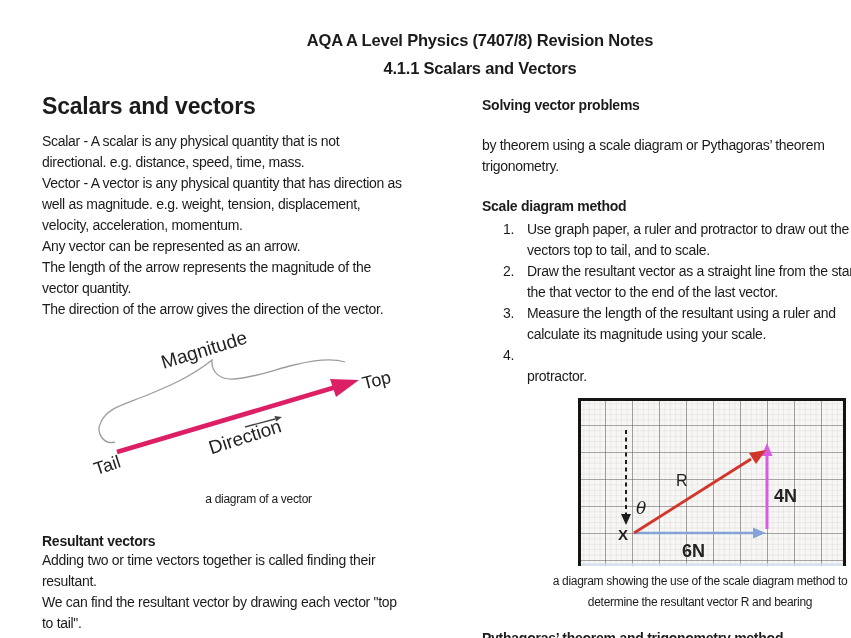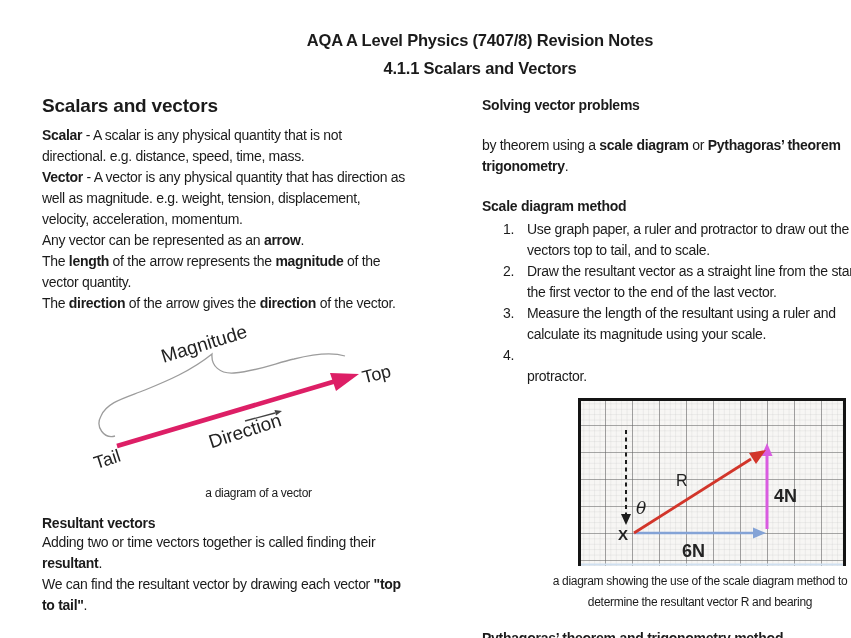--- a/index.html
+++ b/index.html
@@ -11,29 +11,29 @@
   }
   .page { width: 960px; }
   .header {
     margin-top: 26px; text-align: center;
     font-weight: bold; font-size: 16.5px; line-height: 28px; letter-spacing: -0.2px;
   }
   .columns { display: flex; margin-top: 14px; }
   .col-left  { width: 433px; margin-left: 42px; flex: none; }
   .col-right { width: 436px; margin-left: 7px;  flex: none; }
 
-  .h-lg { font-size: 19px; font-weight: bold; line-height: 20px; margin-bottom: 9px; letter-spacing: -0.2px; }
+  .h-lg { font-size: 23px; font-weight: bold; line-height: 20px; margin-bottom: 15px; letter-spacing: -0.2px; }
   .h-sm { font-size: 14px; font-weight: bold; line-height: 18px; letter-spacing: -0.25px; }
   p.body {
     margin: 0; font-size: 14px; line-height: 21px;
     letter-spacing: -0.3px; white-space: nowrap;
   }
-  .b { font-weight: bold; text-align: center; }
+  .b { font-weight: normal; text-align: center; }
   .gap  { margin-top: 19px; }
-  .gap2 { margin-top: 12px; }
+  .gap2 { margin-top: 24px; }
   .gap3 { margin-top: 20px; }
 
   .vector-svg { display: block; margin: 10px 0 0 18px; }
   .caption { font-size: 12px; letter-spacing: -0.3px; line-height: 18px; text-align: center; }
   .caption-right { margin-top: 5px; line-height: 21px; white-space: nowrap; }
 
   .steps { margin-top: 4px; }
   .step { display: flex; padding-left: 21px; font-size: 14px; line-height: 21px; letter-spacing: -0.3px; }
   .step .num { width: 24px; flex: none; }
   .step-text { white-space: nowrap; }
@@ -85,21 +85,21 @@
 
       <div class="h-sm gap3">Scale diagram method</div>
 
       <div class="steps">
         <div class="step">
           <span class="num">1.</span>
           <span class="step-text"><span>Use graph paper, a ruler and protractor to draw out the</span><br><span>vectors top to tail, and to scale.</span></span>
         </div>
         <div class="step">
           <span class="num">2.</span>
-          <span class="step-text"><span>Draw the resultant vector as a straight line from the start of</span><br><span>the first vector to the end of the last vector.</span></span>
+          <span class="step-text"><span>Draw the resultant vector as a straight line from the start of</span><br><span>the that vector to the end of the last vector.</span></span>
         </div>
         <div class="step">
           <span class="num">3.</span>
           <span class="step-text"><span>Measure the length of the resultant using a ruler and</span><br><span>calculate its magnitude using your scale.</span></span>
         </div>
         <div class="step">
           <span class="num">4.</span>
           <span class="step-text"><br><span>protractor.</span></span>
         </div>
       </div>

